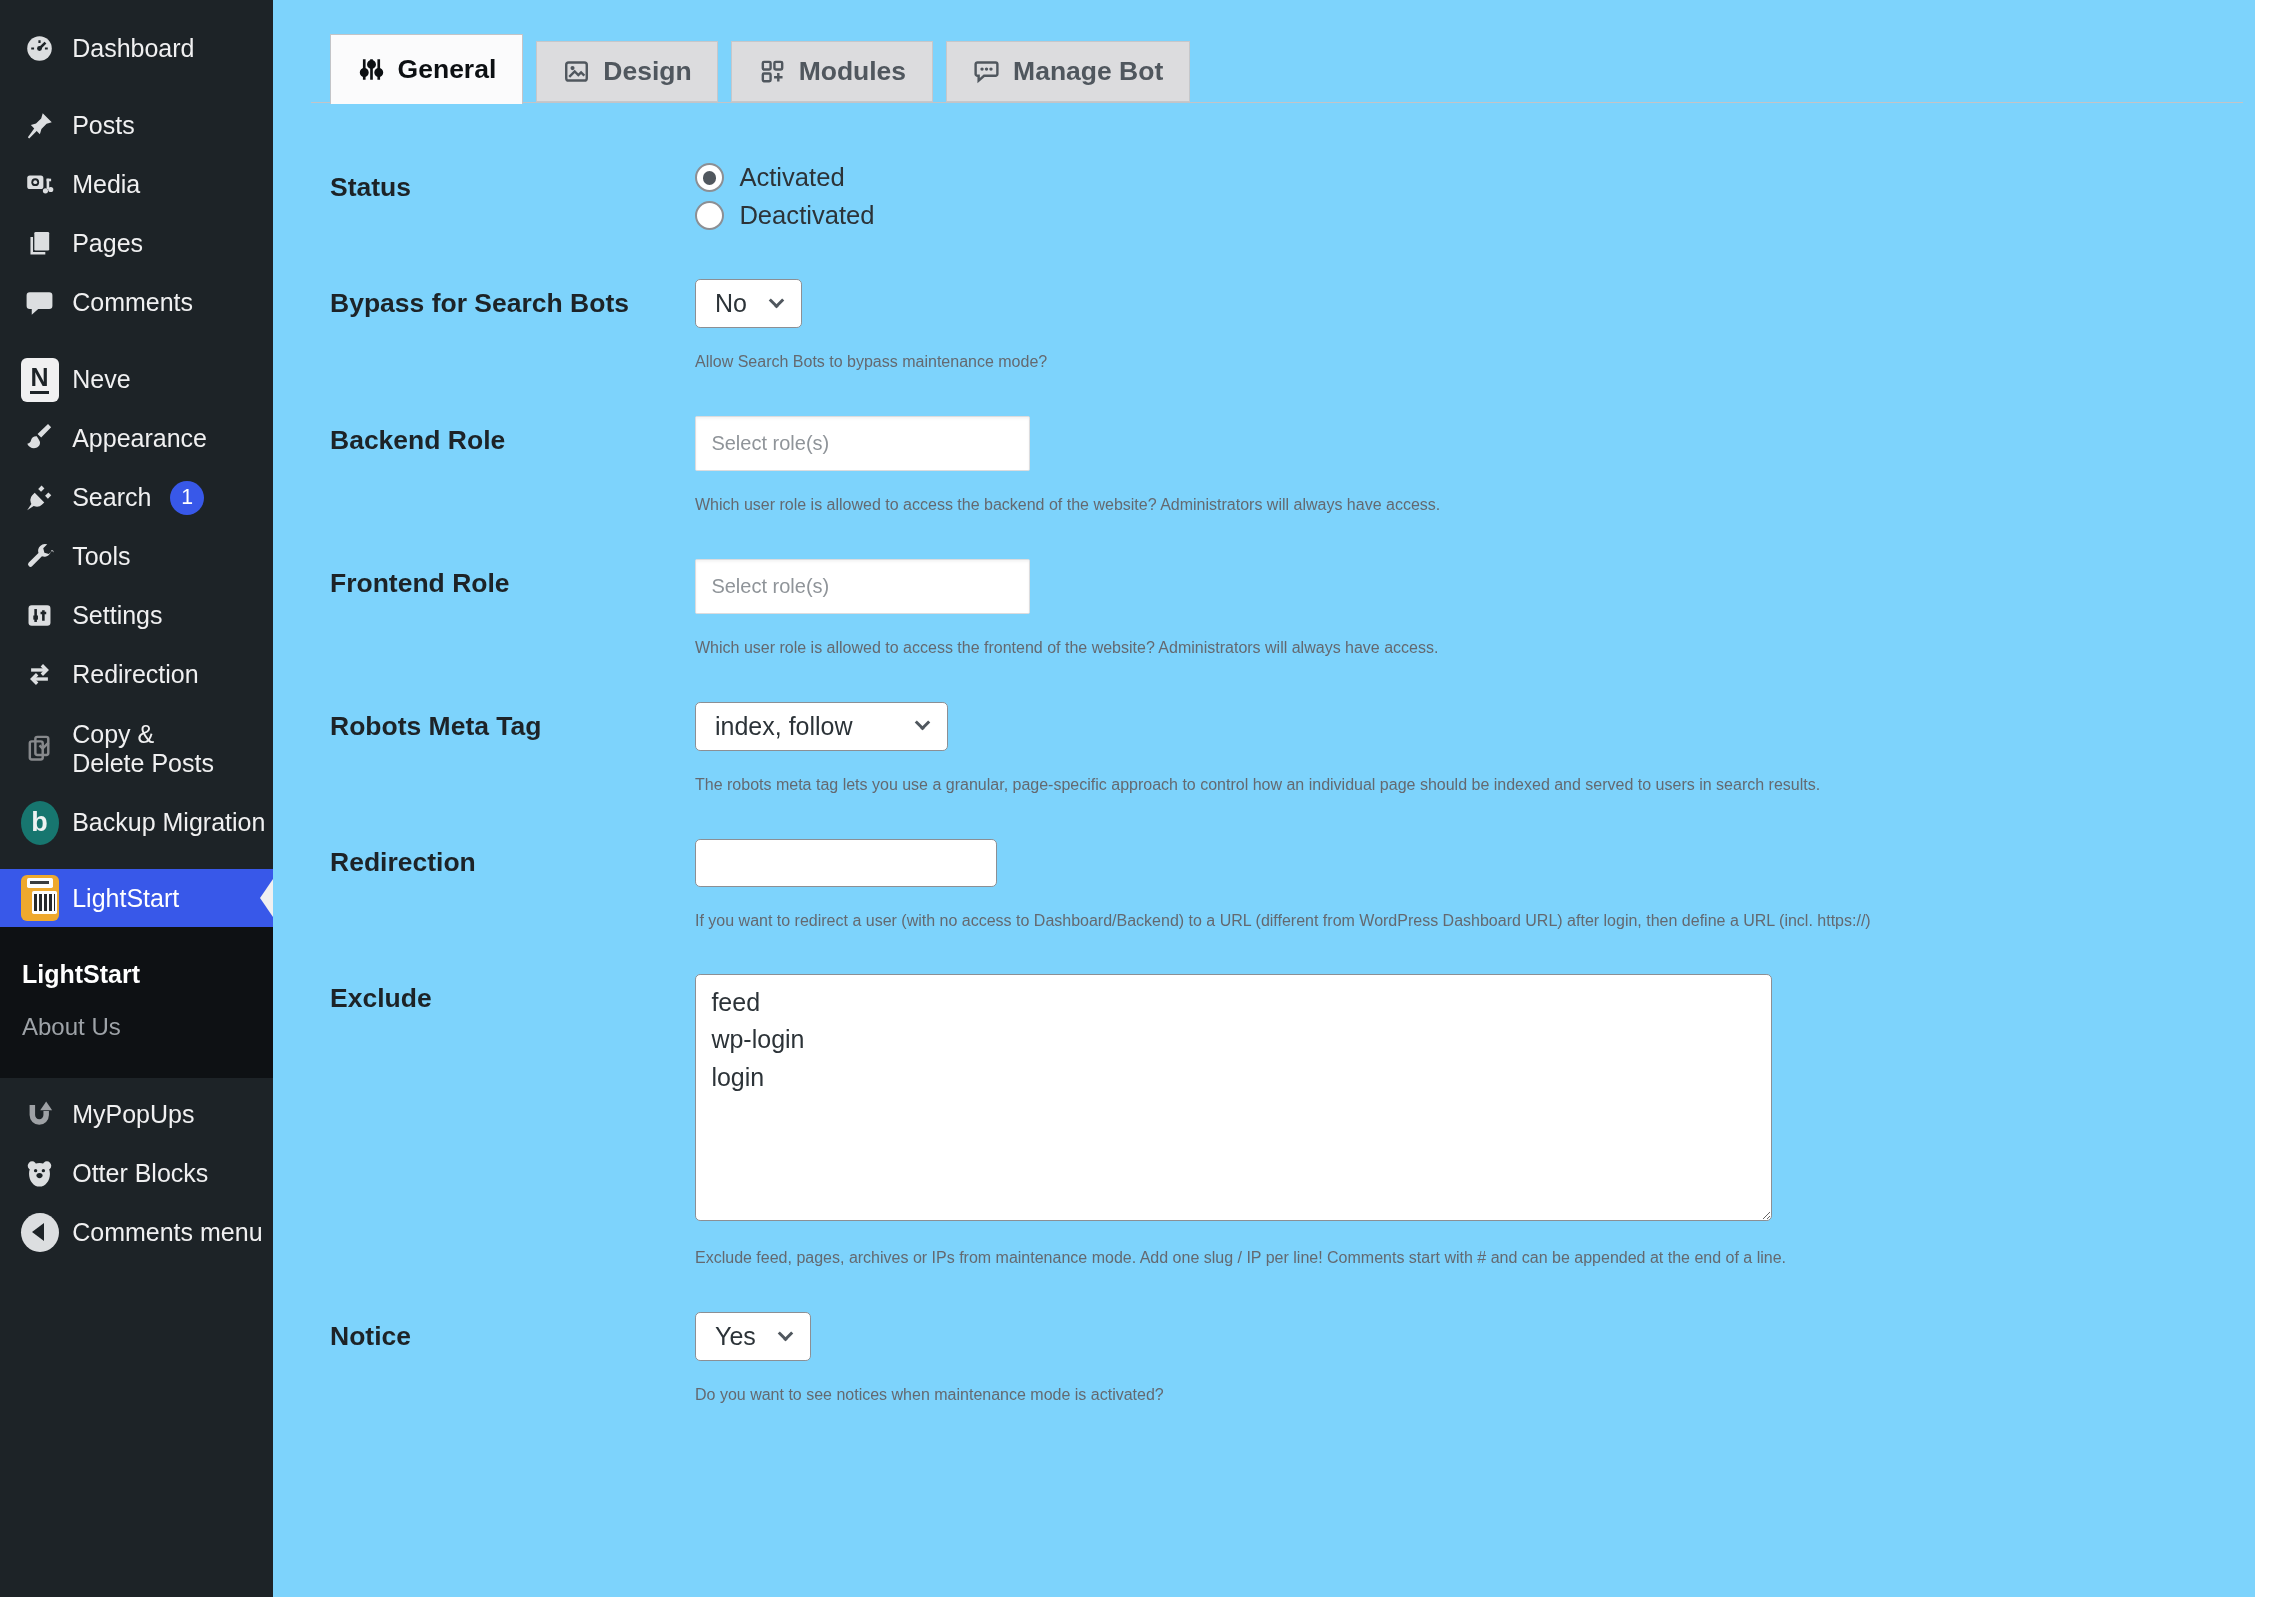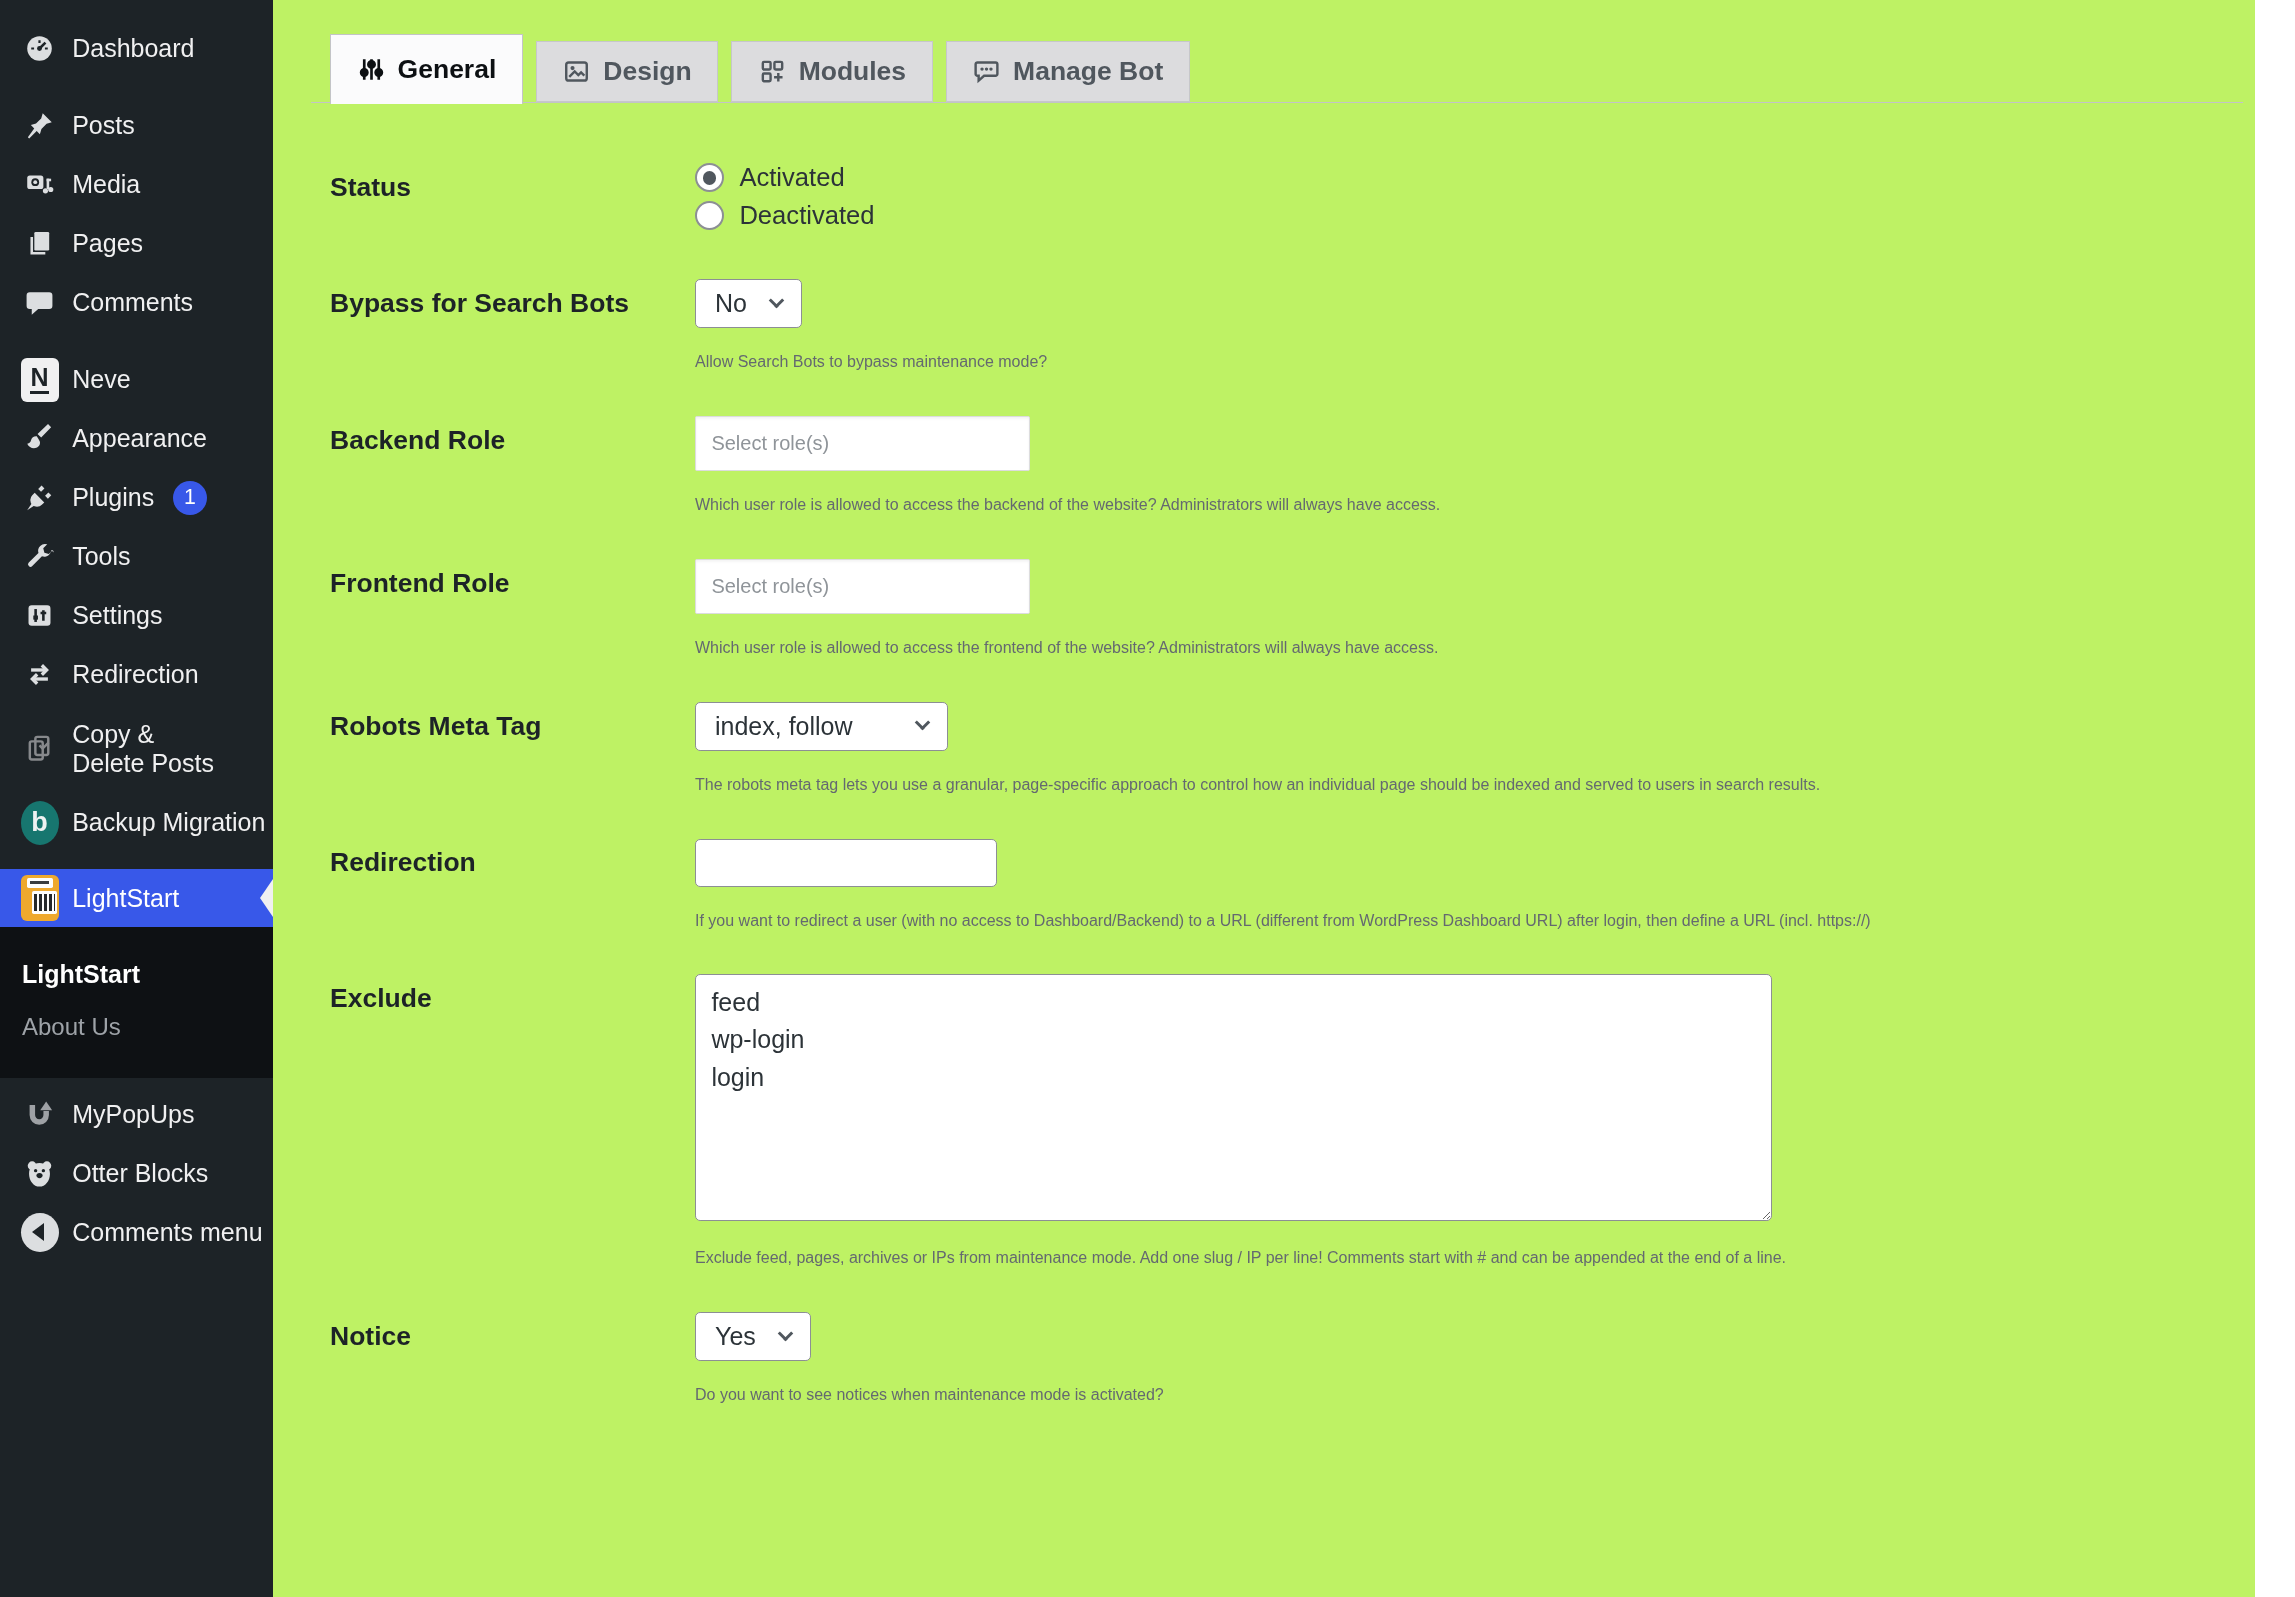--- a/index.html
+++ b/index.html
@@ -46,21 +46,21 @@
                background:#fdfdfd; border-radius:1.7px; padding:2.6px;
                }
   .ls-box .ls-stripes i { display:block; width:100%; height:100%;
                background:repeating-linear-gradient(90deg,#26292c 0 2.6px,transparent 2.6px 5.1px); }
   .collapse-circle { width:39px; height:39px; border-radius:50%; background:#dcdee0;
                display:flex; align-items:center; justify-content:center; }
   .collapse-circle i { width:0; height:0; border:9.4px solid transparent;
                border-right:12.8px solid #1d2327; border-left:none; margin-right:3.4px; }
 
   
-  .content { flex:1; background:#bef264; padding:34px 12px 0 38px; }
+  .content { flex:1; background:#7dd3fc; padding:34px 12px 0 38px; }
   .tabbar { display:flex; align-items:flex-end; border-bottom:1.7px solid #c3c4c7;
             padding-left:19px; }
   .tab { display:flex; align-items:center; gap:12px; height:61px; padding:0 25.6px;
          margin-right:12.8px; background:#dcdcde; border:1.7px solid #c6c7ca;
          font-size:26.5px; font-weight:700; color:#50575e; cursor:pointer; }
   .tab svg { width:29px; height:29px; }
   .tab.active { height:70px; background:#fbfbfc; border-color:#c3c4c7; border-bottom:none;
                 margin-bottom:-1.7px; color:#0d1013; }
 
   .form { padding:60px 0 0 19px; }
@@ -180,21 +180,21 @@
 
       <li class="menu-item">
         <span class="mi-icon">
           <svg viewBox="0 0 24 24" fill="#dcdee0">
               <path d="M13.6 2.8l2.2 2.2-2.6 2.6-2.2-2.2z"></path>
               <path d="M18.9 8.1l2.2 2.2-2.6 2.6-2.2-2.2z"></path>
               <path d="M8.3 8.4l7.4 7.4-1.9 1.9a5.2 5.2 0 0 1-7.4-7.4z"></path>
               <path d="M6.2 16.2l-3.7 5.6 5.6-3.7z"></path>
             </svg>
         </span>
-        <span class="mi-label">Plugins</span>
+        <span class="mi-label">Search</span>
         <span class="badge">1</span>
       </li>
 
 
       <li class="menu-item">
         <span class="mi-icon">
           <svg viewBox="0 0 24 24" fill="#dcdee0">
               <path d="M21 6.9a5.3 5.3 0 0 1-7.1 5L6.4 19.4a1.9 1.9 0 1 1-2.7-2.7l7.5-7.5a5.3 5.3 0 0 1 6.8-6.6L14.9 5.7l.9 3.4 3.4.9 3.1-3.1c.4.8.6 1.3.7 2z"></path>
             </svg>
         </span>

